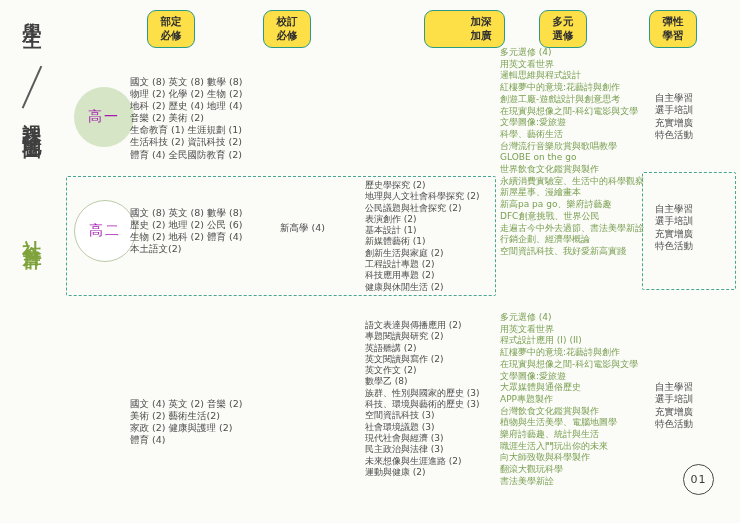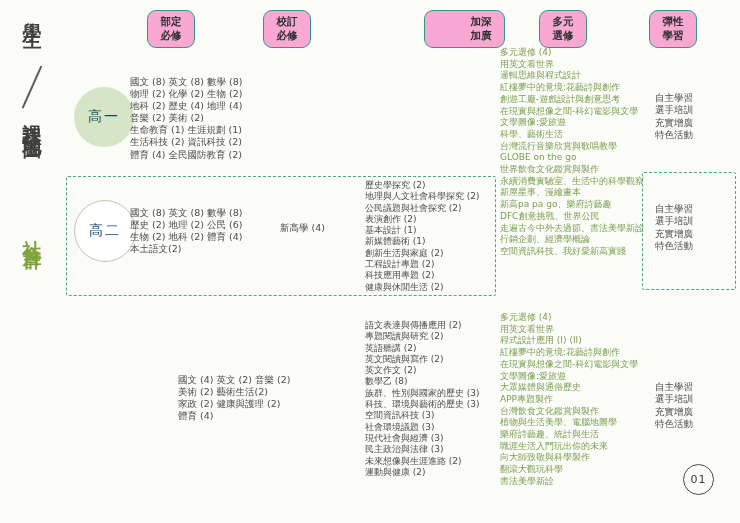--- a/index.html
+++ b/index.html
@@ -13,29 +13,29 @@
     position:absolute; writing-mode:vertical-rl; text-orientation:upright;
     letter-spacing:6px; font-size:19px; font-weight:bold; color:#3f3f3f;
   }
   .vtext.group { color:#7fa33c; }
   .slash {
     position:absolute; width:1.6px; height:46px; background:#5a5a5a;
     transform:rotate(24deg);
   }
   .hdr {
     position:absolute; top:10px; width:46px; height:36px;
-    border:1.6px solid #2e9a84; border-radius:9px; background:#f9a8d4;
+    border:1.6px solid #2e9a84; border-radius:9px; background:#fde047;
     display:flex; align-items:center; justify-content:center;
     text-align:center; font-size:10.5px; line-height:1.3; color:#2f2f2f;
     font-weight:600; white-space:pre-line;
   }
   .circle {
     position:absolute; width:60px; height:60px; border-radius:50%;
     display:flex; align-items:center; justify-content:center;
-    font-size:14px; color:#0c4a6e; letter-spacing:2px;
+    font-size:14px; color:#a21caf; letter-spacing:2px;
   }
   .circle.filled { background:#d5e5c6; }
   .circle.outline { background:#ffffff; border:1px solid #bccaa9; }
   .block { position:absolute; }
   .block .line { white-space:nowrap; }
   .b-mand { font-size:9.5px; line-height:12.1px; }
   .b-adv  { font-size:9px;   line-height:11.3px; }
   .b-elec { font-size:9px;   line-height:11.7px; color:#7aa052; }
   .b-flex { font-size:9.5px; line-height:12.3px; }
   .single { position:absolute; font-size:9.5px; white-space:nowrap; }
@@ -129,21 +129,21 @@
       <div class="line">科技應用專題 (2)</div>
       <div class="line">健康與休閒生活 (2)</div>
     </div>
   <div class="block b-flex" style="left:655px; top:203px;">
       <div class="line">自主學習</div>
       <div class="line">選手培訓</div>
       <div class="line">充實增廣</div>
       <div class="line">特色活動</div>
     </div>
 
-  <div class="block b-mand" style="left:130px; top:374px;margin-left:48px;">
+  <div class="block b-mand" style="left:130px; top:398px;">
       <div class="line">國文 (4) 英文 (2) 音樂 (2)</div>
       <div class="line">美術 (2) 藝術生活(2)</div>
       <div class="line">家政 (2) 健康與護理 (2)</div>
       <div class="line">體育 (4)</div>
     </div>
   <div class="block b-adv" style="left:365px; top:320px;">
       <div class="line">語文表達與傳播應用 (2)</div>
       <div class="line">專題閱讀與研究 (2)</div>
       <div class="line">英語聽講 (2)</div>
       <div class="line">英文閱讀與寫作 (2)</div>

